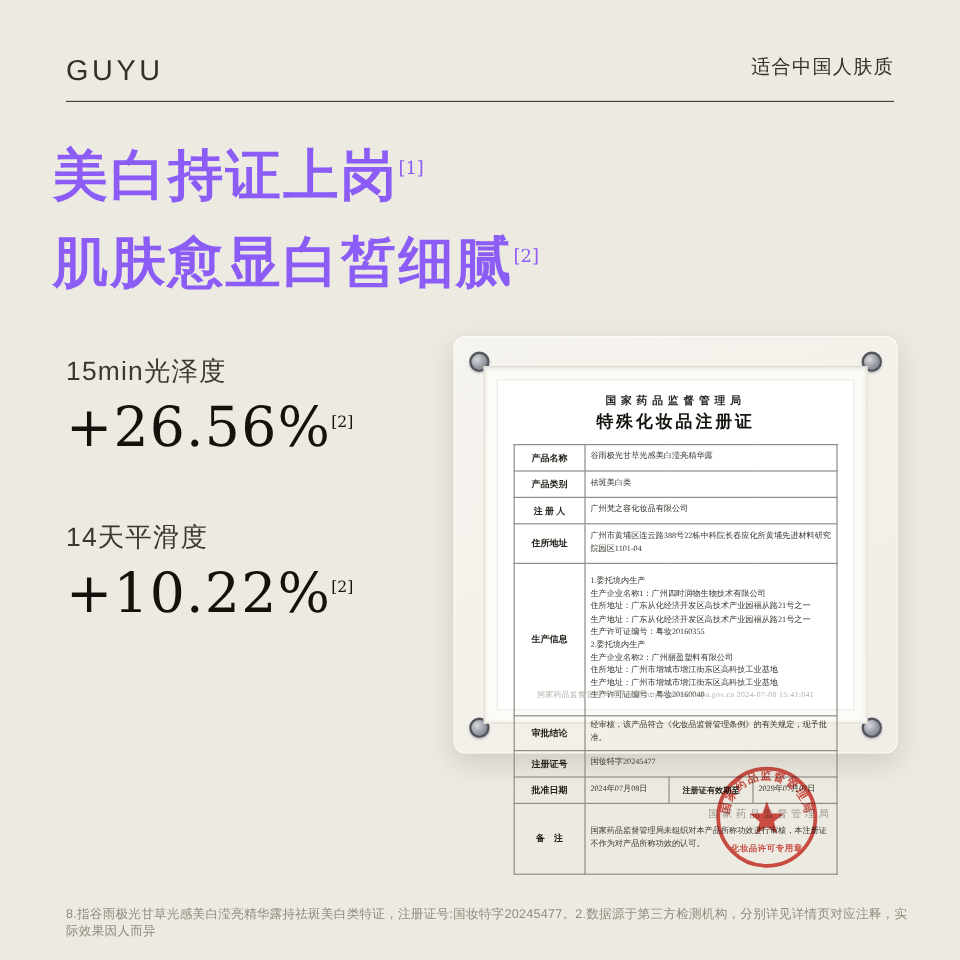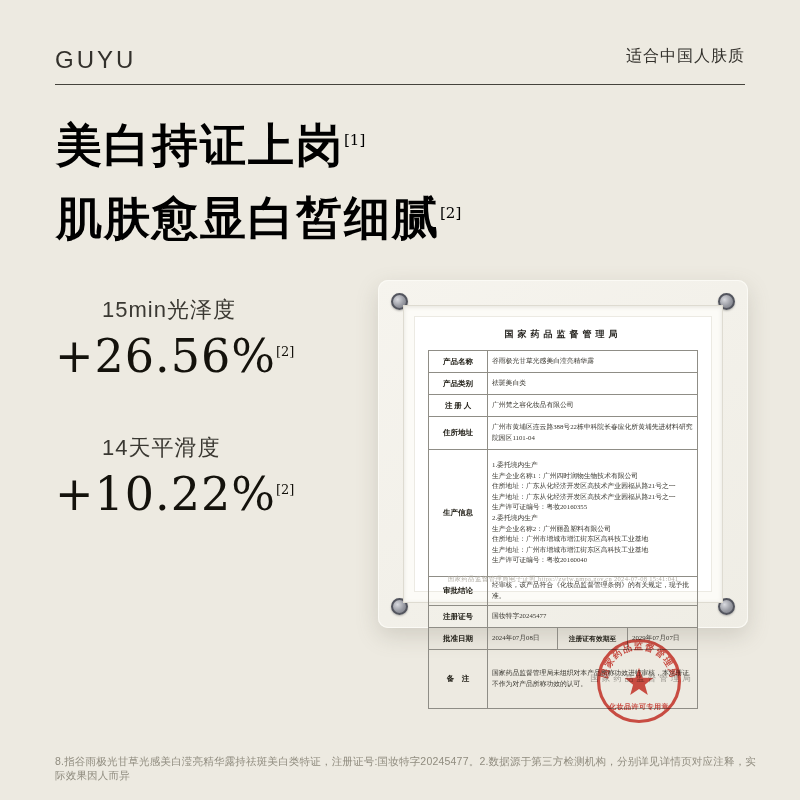--- a/index.html
+++ b/index.html
@@ -10,29 +10,29 @@
     -webkit-font-smoothing:antialiased;
   }
 
   
   .header{position:absolute;left:55px;right:55px;top:46px;display:flex;justify-content:space-between;}
   .brand{font-size:24px;letter-spacing:3px;color:#33312c;font-weight:500;}
   .tagline{font-size:16px;color:#33312c;letter-spacing:1px;}
   .header-rule{position:absolute;left:55px;right:55px;top:84px;height:1px;background:#45433c;}
 
   
-  .main-title{position:absolute;left:56px;top:106px;color:#000000;
+  .main-title{position:absolute;left:44px;top:106px;color:#8b5cf6;
     font-family:"DejaVu Serif","Liberation Serif",serif;
     font-size:46px;line-height:68px;letter-spacing:2px;font-weight:600;}
   .main-title sup{font-size:15px;letter-spacing:0;vertical-align:super;font-weight:400;}
 
   
   .stats{position:absolute;left:55px;top:295px;width:320px;}
   .stat{margin-bottom:50px;}
-  .stat-label{font-size:22px;color:#3a3832;letter-spacing:1px;margin-bottom:4px;margin-left:47px;}
+  .stat-label{font-size:22px;color:#3a3832;letter-spacing:1px;margin-bottom:4px;}
   .stat-value{font-family:"DejaVu Serif","Liberation Serif",serif;font-size:46px;color:#14120c;letter-spacing:1px;}
   .stat-value sup{font-size:13px;vertical-align:super;letter-spacing:0;}
 
   
   .frame{position:absolute;left:378px;top:280px;width:370px;height:348px;
     background:linear-gradient(145deg,#f6f4ee,#efede5);
     border-radius:10px;
     box-shadow:0 8px 22px rgba(110,105,90,.22), inset 0 0 0 1px #fbfaf5;}
   .screw{position:absolute;width:13px;height:13px;border-radius:50%;
     background:radial-gradient(circle at 35% 35%, #d9dadf, #9success 60%, #7b7d86);
@@ -96,20 +96,21 @@
 
 <div class="frame">
   <div class="screw tl"></div>
   <div class="screw tr"></div>
   <div class="screw bl"></div>
   <div class="screw br"></div>
   <div class="mat"></div>
 
   <div class="paper">
     <div class="cert-authority">国家药品监督管理局</div>
+    <div class="cert-title">特殊化妆品注册证</div>
 
     <table class="cert">
       <tbody>
         <tr class="h20">
           <td class="lbl">产品名称</td>
           <td class="val" colspan="3">谷雨极光甘草光感美白滢亮精华露</td>
         </tr>
         <tr class="h20">
           <td class="lbl">产品类别</td>
           <td class="val" colspan="3">祛斑美白类</td>

